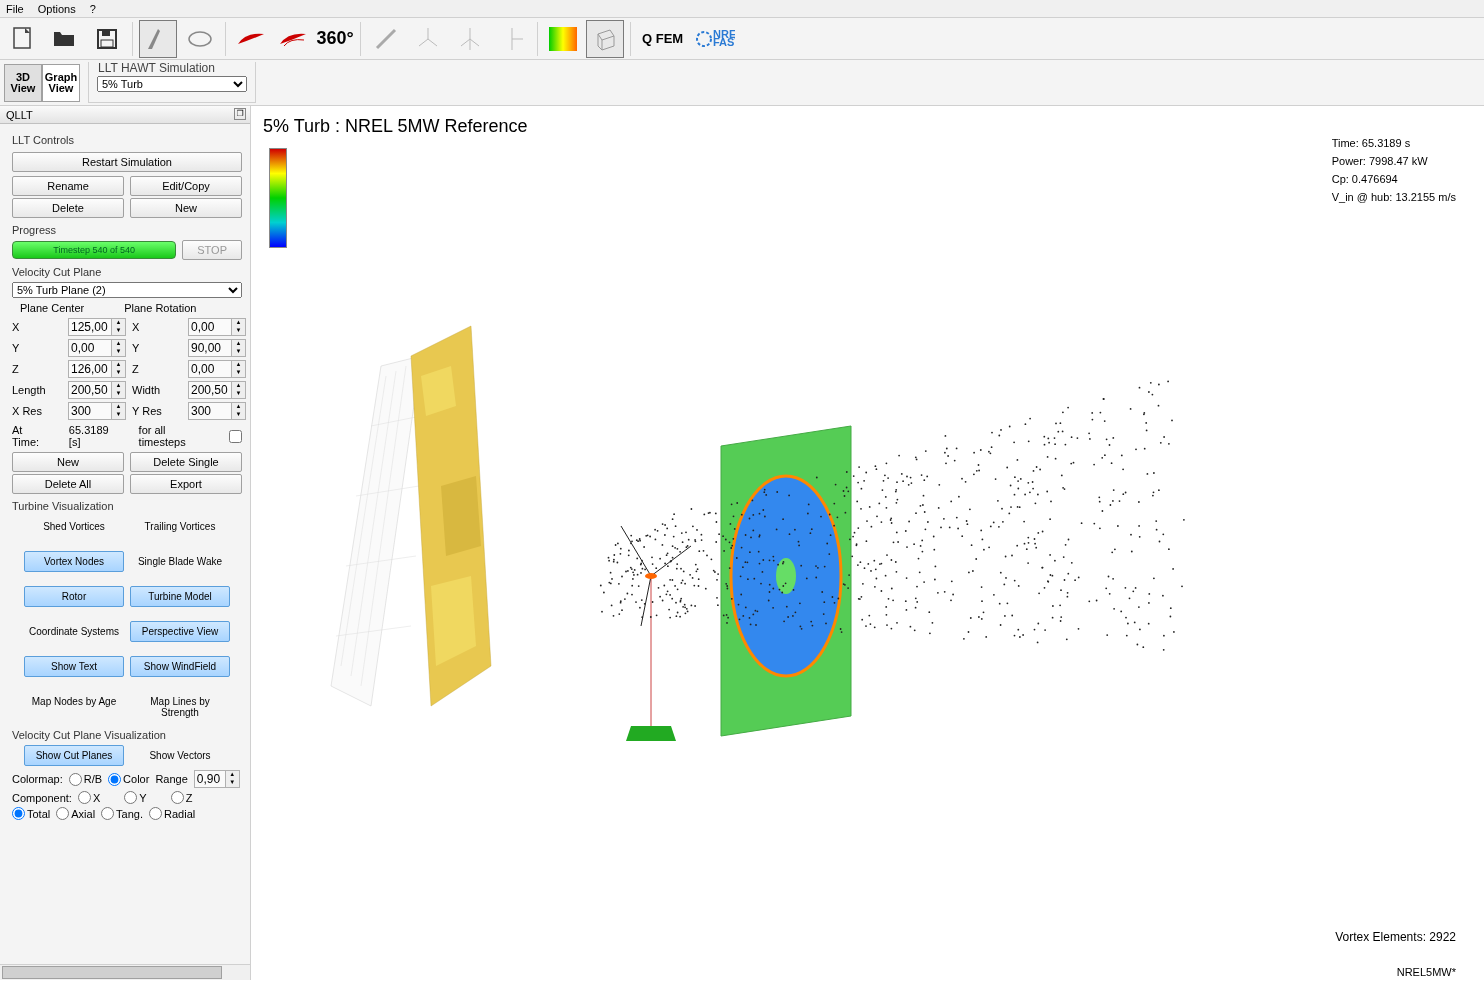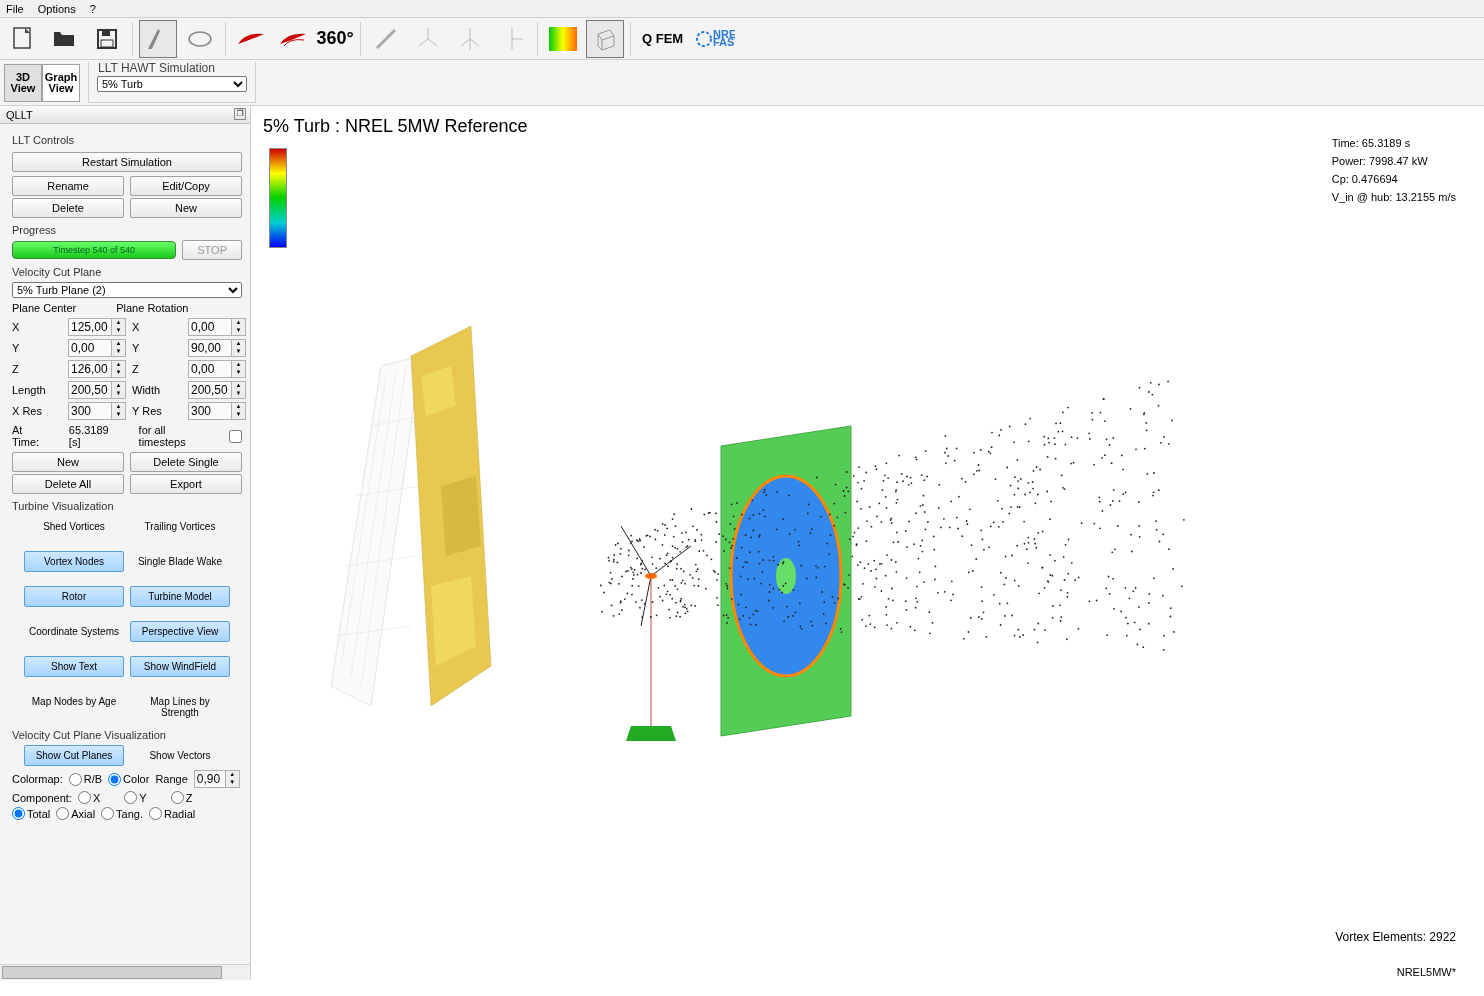--- a/index.html
+++ b/index.html
@@ -231,21 +231,21 @@
       </div>
 
       <div class="section-label">Progress</div>
       <div class="progress-row">
         <div class="progress-bar">Timestep 540 of 540</div>
         <button class="btn" disabled="">STOP</button>
       </div>
 
       <div class="section-label">Velocity Cut Plane</div>
       <select class="full"><option>5% Turb Plane (2)</option></select>
-      <div style="display:flex;gap:40px;margin-top:4px;">
+      <div style="display:flex;gap:40px;margin-top:4px;margin-left:8px;">
         <span>Plane Center</span>
         <span>Plane Rotation</span>
       </div>
       <div class="coord-grid">
         <label>X</label>
           <div class="spin">
             <input value="125,00" style="">
             <div class="arrows">
               <div>▲</div>
               <div>▼</div>

